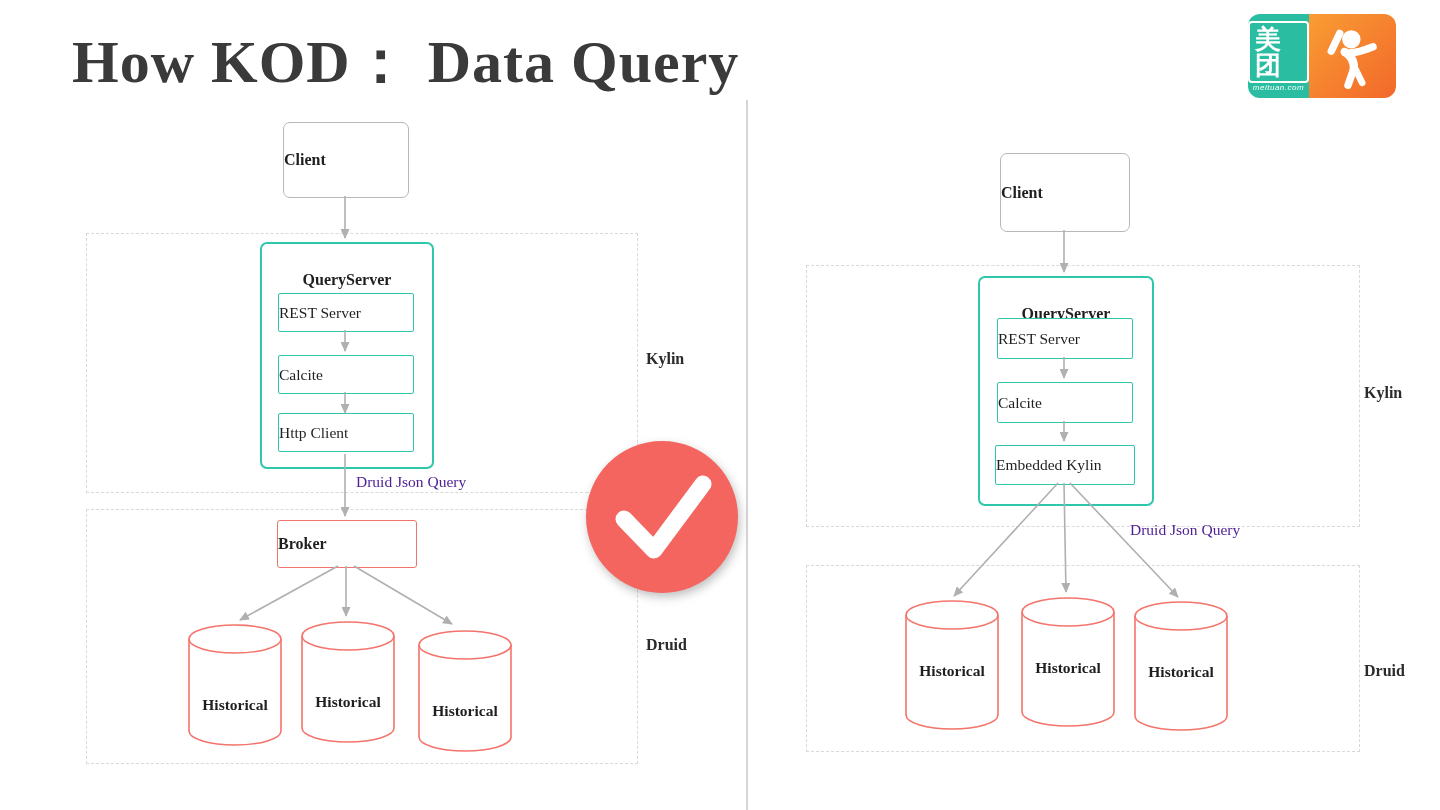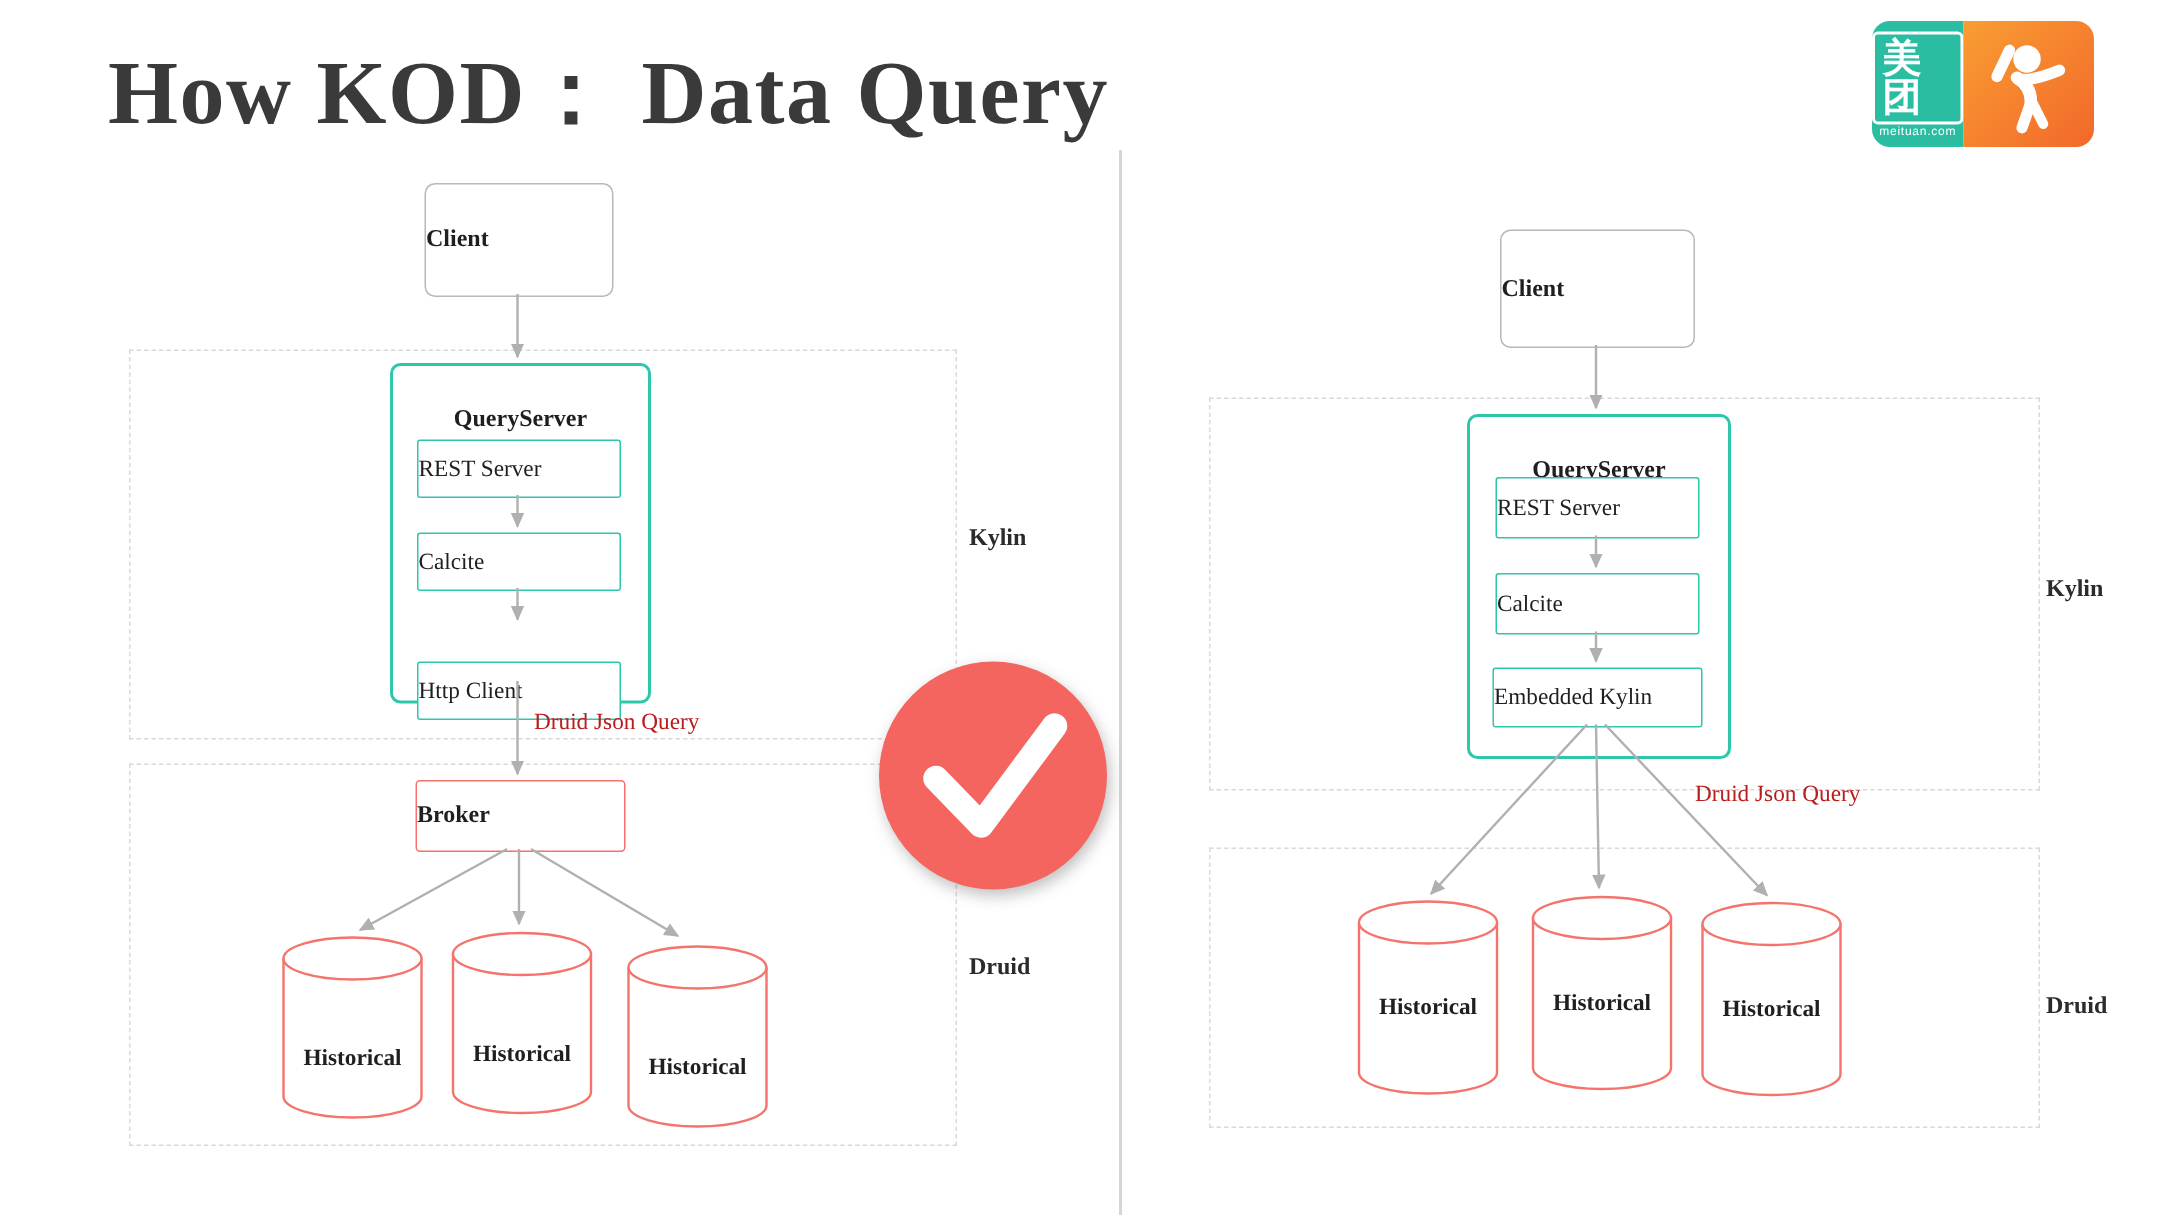--- a/index.html
+++ b/index.html
@@ -8,33 +8,33 @@
   .page-title{position:absolute;left:72px;top:22px;font-size:60px;font-weight:bold;
               color:#3a3a3a;letter-spacing:1px;margin:0;}
   
   .logo{position:absolute;left:1248px;top:14px;width:172px;height:84px;display:flex;}
   .logo-teal{width:61px;height:84px;background:#2bbda2;border-radius:12px 0 0 12px;
              display:flex;flex-direction:column;align-items:center;justify-content:center;}
   .logo-orange{width:87px;height:84px;background:linear-gradient(135deg,#f99d33,#f2682a);
                border-radius:0 12px 12px 0;display:flex;align-items:center;justify-content:center;}
   .brand{color:#fff;font-weight:bold;font-size:26px;line-height:1;border:2px solid #fff;
          border-radius:4px;padding:3px 5px;font-family:"DejaVu Sans",sans-serif;}
-  .brand-sub{color:#fff;font-size:8px;margin-top:0;font-family:"Liberation Sans",sans-serif;letter-spacing:.5px;}
+  .brand-sub{color:#fff;font-size:8px;margin-top:0;font-family:"Liberation Sans",sans-serif;letter-spacing:.5px;font-style:italic;}
   .divider{position:absolute;left:746px;top:100px;width:2px;height:710px;background:#d5d5d5;}
   
   .dashed-region{position:absolute;border:1px dashed #d9d9d9;background:transparent;}
   .node{position:absolute;background:#fff;display:flex;align-items:center;justify-content:flex-start;
         font-size:16px;font-weight:bold;}
   .client{border:1.5px solid #b8b8b8;border-radius:7px;}
   .qs{border:2px solid #2fc7ac;border-radius:7px;justify-content:flex-start;}
   .qs-title{position:absolute;top:12px;left:0;right:0;text-align:center;font-weight:bold;font-size:16px;margin-top:15px;}
   .teal-inner{border:1.5px solid #2fc7ac;border-radius:2px;font-weight:normal;font-size:15.5px;}
   .coral{border:1.5px solid #f4736b;border-radius:3px;}
   .region-label{position:absolute;font-weight:bold;font-size:16px;color:#2b2b2b;}
-  .edge-label{position:absolute;font-size:15.5px;color:#b91c1c;}
+  .edge-label{position:absolute;font-size:15.5px;color:#4c1d95;}
   .overlay{position:absolute;left:0;top:0;pointer-events:none;}
   .cyl-label{font-family:"Liberation Serif","DejaVu Serif",serif;font-weight:bold;font-size:15.5px;fill:#1f1f1f;}
 </style>
 </head>
 <body>
 
 <div class="slide">
 
   <h1 class="page-title">How KOD：  Data Query</h1>
 
@@ -66,21 +66,21 @@
 
   <div class="node qs" style="left:260px;top:242px;width:170px;height:223px;">
     <div class="qs-title">QueryServer</div>
   </div>
   <div class="node teal-inner" style="left:278px;top:293px;width:134px;height:37px;">
     <span>REST Server</span>
   </div>
   <div class="node teal-inner" style="left:278px;top:355px;width:134px;height:37px;">
     <span>Calcite</span>
   </div>
-  <div class="node teal-inner" style="left:278px;top:441px;width:134px;height:37px;">
+  <div class="node teal-inner" style="left:278px;top:413px;width:134px;height:37px;">
     <span>Http Client</span>
   </div>
 
   <div class="edge-label" style="left:356px;top:473px;">Druid Json Query</div>
 
   <div class="node coral" style="left:277px;top:520px;width:138px;height:46px;">
     <span>Broker</span>
   </div>
 
   <div class="region-label" style="left:646px;top:350px;">Kylin</div>

